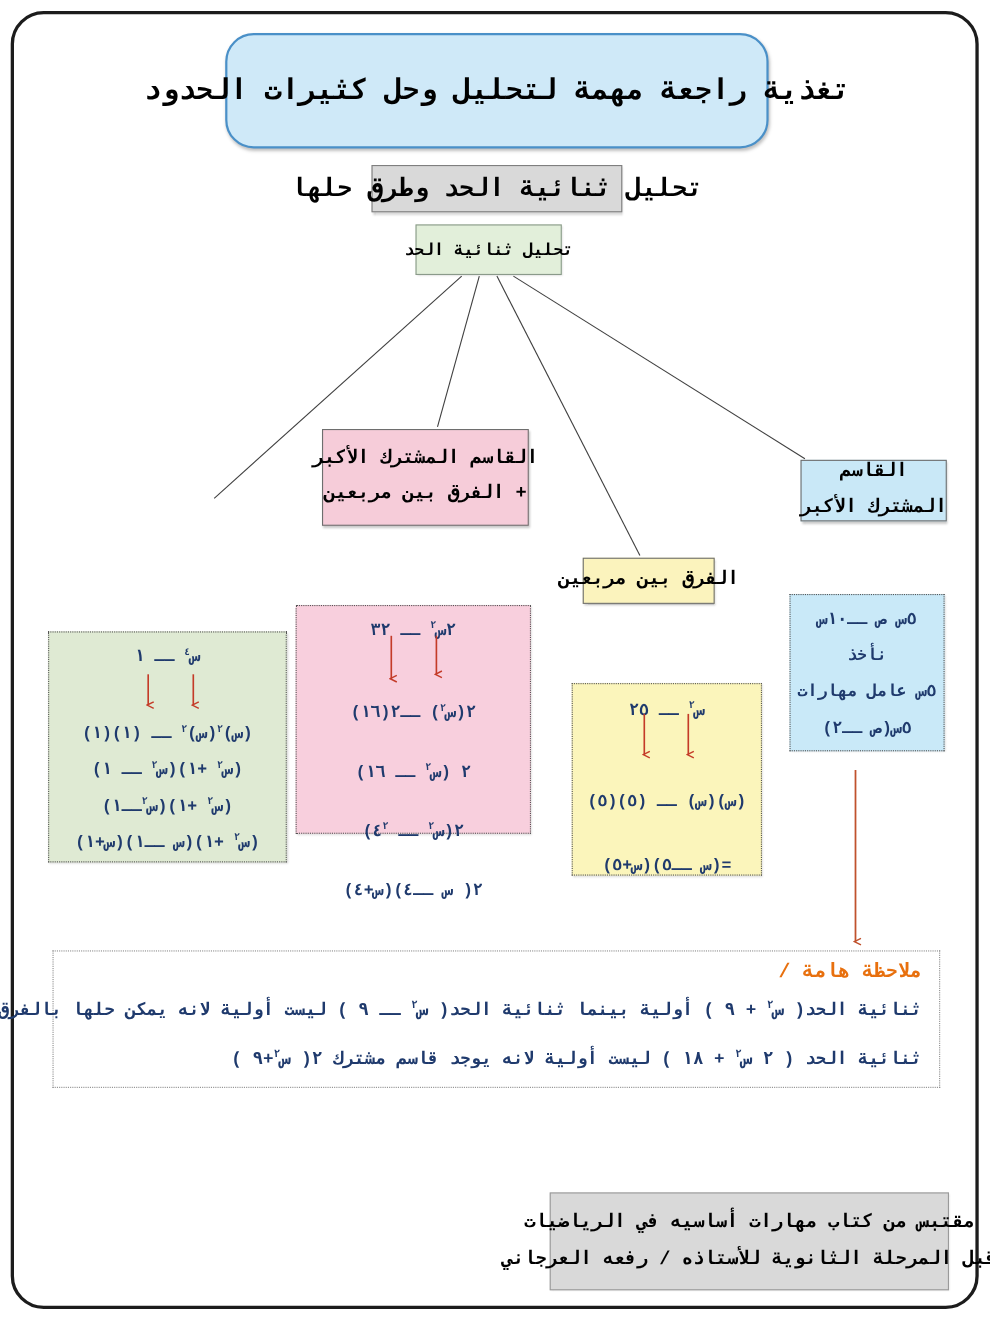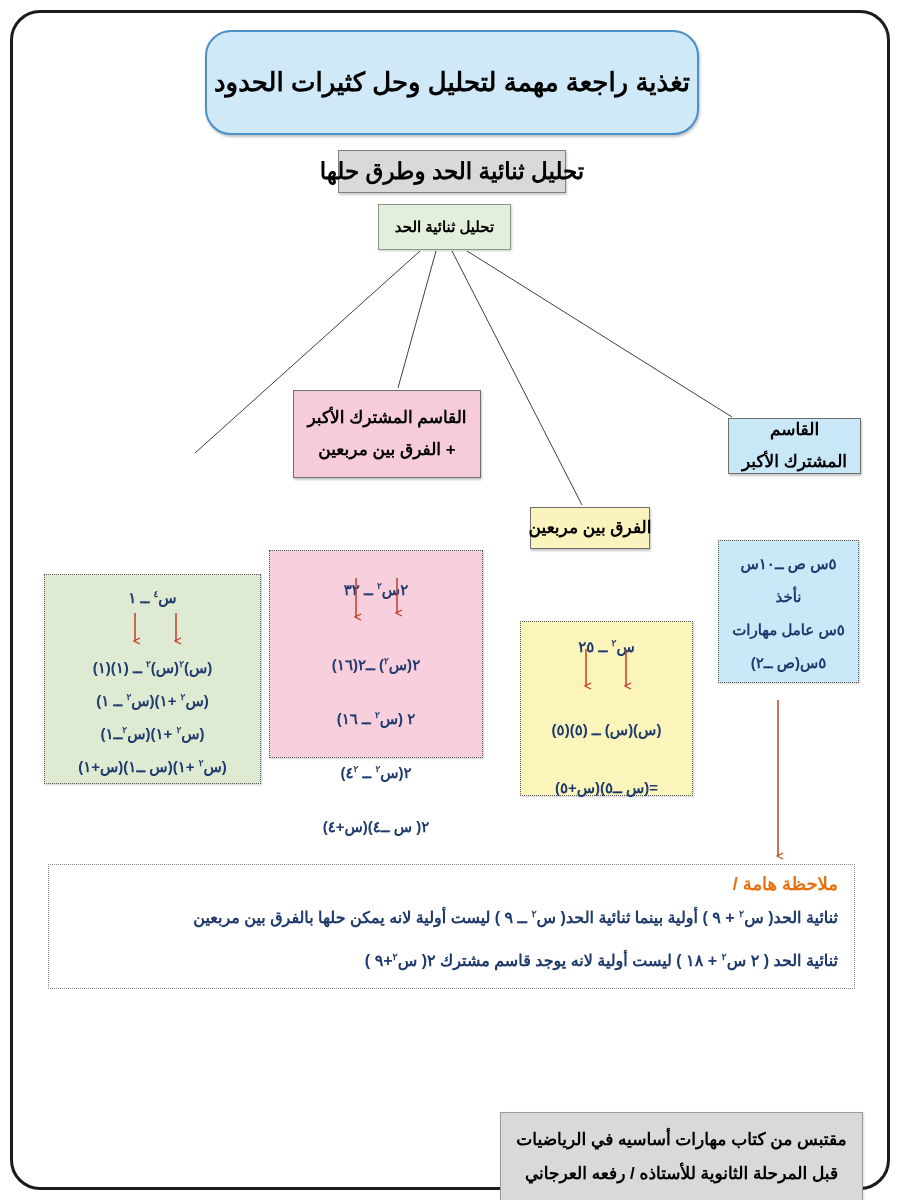--- a/index.html
+++ b/index.html
@@ -1,18 +1,18 @@
 <!DOCTYPE html>
 <html lang="ar" dir="rtl"><head>
 <meta charset="utf-8">
 <style>
   html,body{margin:0;padding:0;background:#ffffff;}
   .canvas{
     position:relative;width:900px;height:1200px;background:#ffffff;
-    font-family:Liberation Sans, sans-serif;overflow:hidden;direction:rtl;
+    font-family:Liberation Mono, monospace;overflow:hidden;direction:rtl;
   }
   .page-border{
     position:absolute;left:10px;top:10px;right:10px;bottom:10px;
     border:3px solid #1c1c1c;border-radius:30px;pointer-events:none;
   }
   .overlay{position:absolute;left:0;top:0;width:900px;height:1200px;pointer-events:none;z-index:6;}
   .box{position:absolute;box-sizing:border-box;text-align:center;z-index:3;}
   .title-box{
     left:205px;top:30px;width:494px;height:105px;
     background:#cfe9f8;border:2.5px solid #4a90c8;border-radius:26px;
@@ -35,41 +35,41 @@
   .node{border:1px solid #6e6e6e;box-shadow:1px 2px 2px rgba(0,0,0,.22);
         display:flex;flex-direction:column;align-items:center;justify-content:center;}
   .node div{font-size:17px;font-weight:bold;color:#000;white-space:nowrap;line-height:1.9;}
   .node-repeat{left:82px;top:455px;width:117px;height:90px;background:#e2efda;}
   .node-gcf-dots{left:293px;top:390px;width:188px;height:88px;background:#f6ccd9;}
   .node-dots{left:530px;top:507px;width:120px;height:42px;background:#fbf3bd;}
   .node-gcf{left:728px;top:418px;width:133px;height:56px;background:#c9e8f7;}
   .example{border:1px dotted #555;box-shadow:1px 1px 2px rgba(0,0,0,.18);
            display:flex;flex-direction:column;align-items:center;}
   .ex-green {left:44px; top:574px;width:217px;height:210px;background:#dfead3;padding-top:6px;}
-  .ex-pink  {left:269px;top:550px;width:214px;height:208px;background:#f8cfdd;padding-top:22px;gap:21px;}
+  .ex-pink  {left:269px;top:550px;width:214px;height:208px;background:#f8cfdd;padding-top:6px;gap:21px;}
   .ex-yellow{left:520px;top:621px;width:173px;height:175px;background:#fbf5bb;padding-top:8px;gap:25px;}
   .ex-blue  {left:718px;top:540px;width:141px;height:143px;background:#c9e9f8;padding-top:6px;}
   .math{font-size:15px;font-weight:bold;color:#1f3a6d;line-height:33px;white-space:nowrap;}
   .math sup{font-size:.6em;line-height:0;}
   .arrow-gap-g{height:44px;}
   .arrow-gap-p{height:40px;}
   .arrow-gap-y{height:46px;}
   .step-late{}
   .blue-line{line-height:33px;}
   .note-box{
     left:48px;top:864px;width:807px;height:125px;background:#ffffff;
     border:1px dotted #8a8a8a;text-align:right;padding:8px 16px 0 16px;z-index:3;
   }
   .note-heading{font-size:18px;font-weight:bold;color:#e8700e;line-height:1.3;}
   .note-line{font-size:16px;font-weight:bold;color:#1f3a6d;white-space:nowrap;}
   .note-line.first{margin-top:12px;}
   .note-line.second{margin-top:24px;}
   .note-line sup{font-size:.6em;line-height:0;}
   .footer-box{
-    left:500px;top:1112px;width:363px;height:89px;background:#d9d9d9;
+    left:500px;top:1084px;width:363px;height:89px;background:#d9d9d9;
     border:1.5px solid #9a9a9a;display:flex;flex-direction:column;
     align-items:center;justify-content:center;box-shadow:1px 1px 2px rgba(0,0,0,.15);
   }
   .footer-box div{font-size:17px;font-weight:bold;color:#000;white-space:nowrap;line-height:2;}
 </style>
 </head>
 <body>
 
 <div class="canvas">
 

